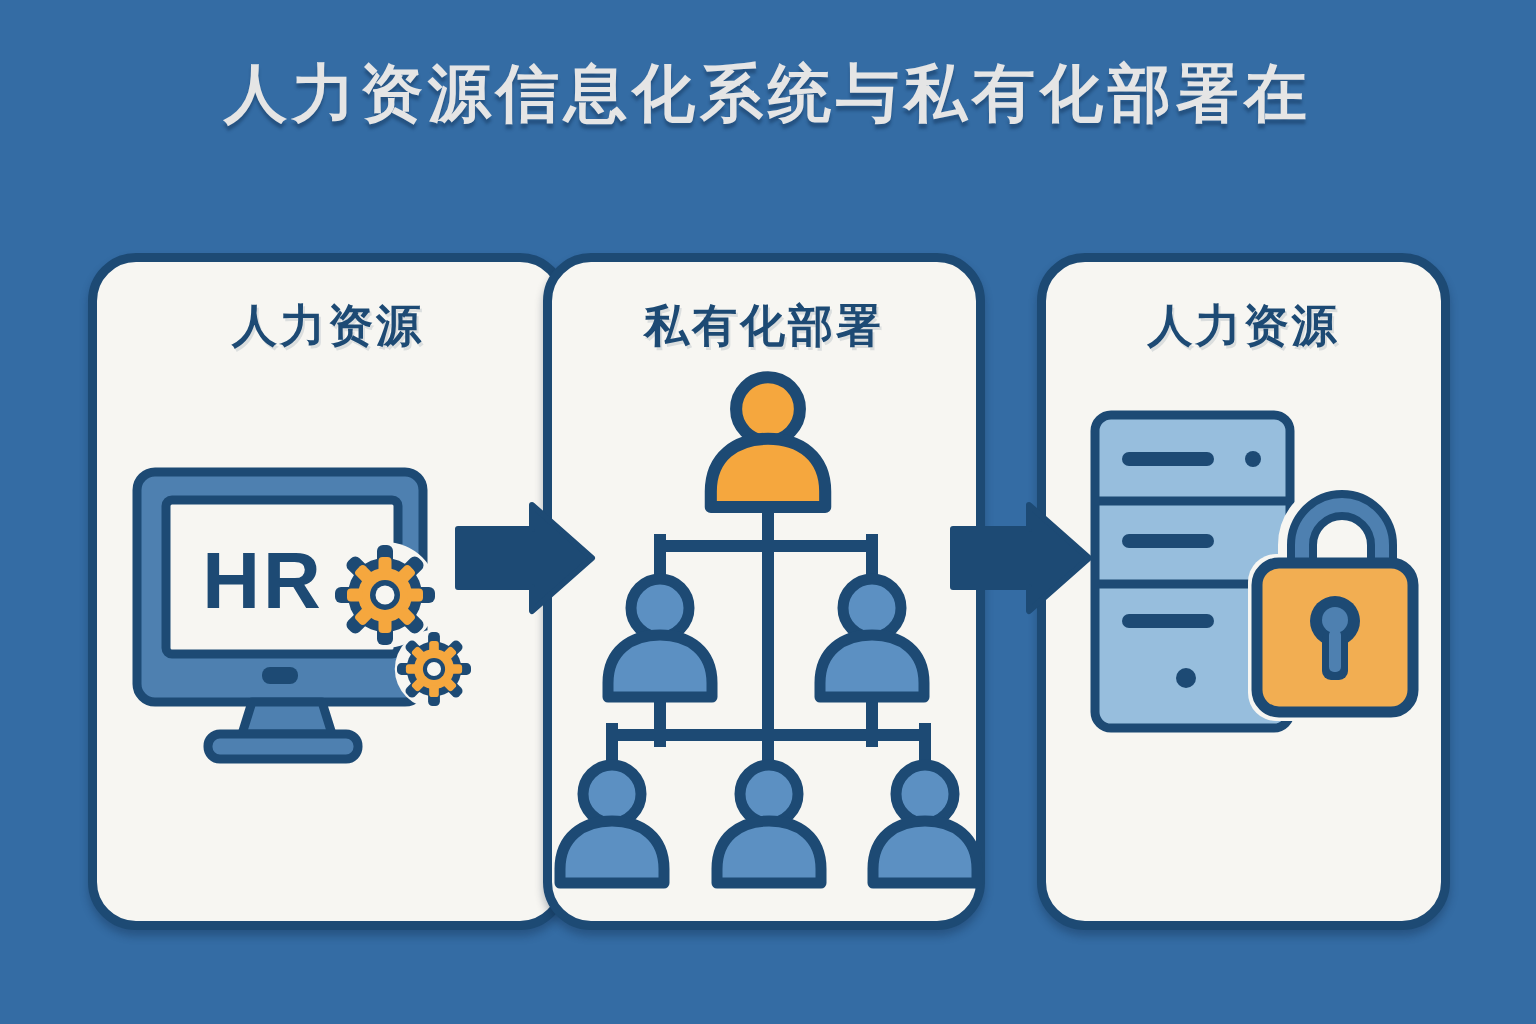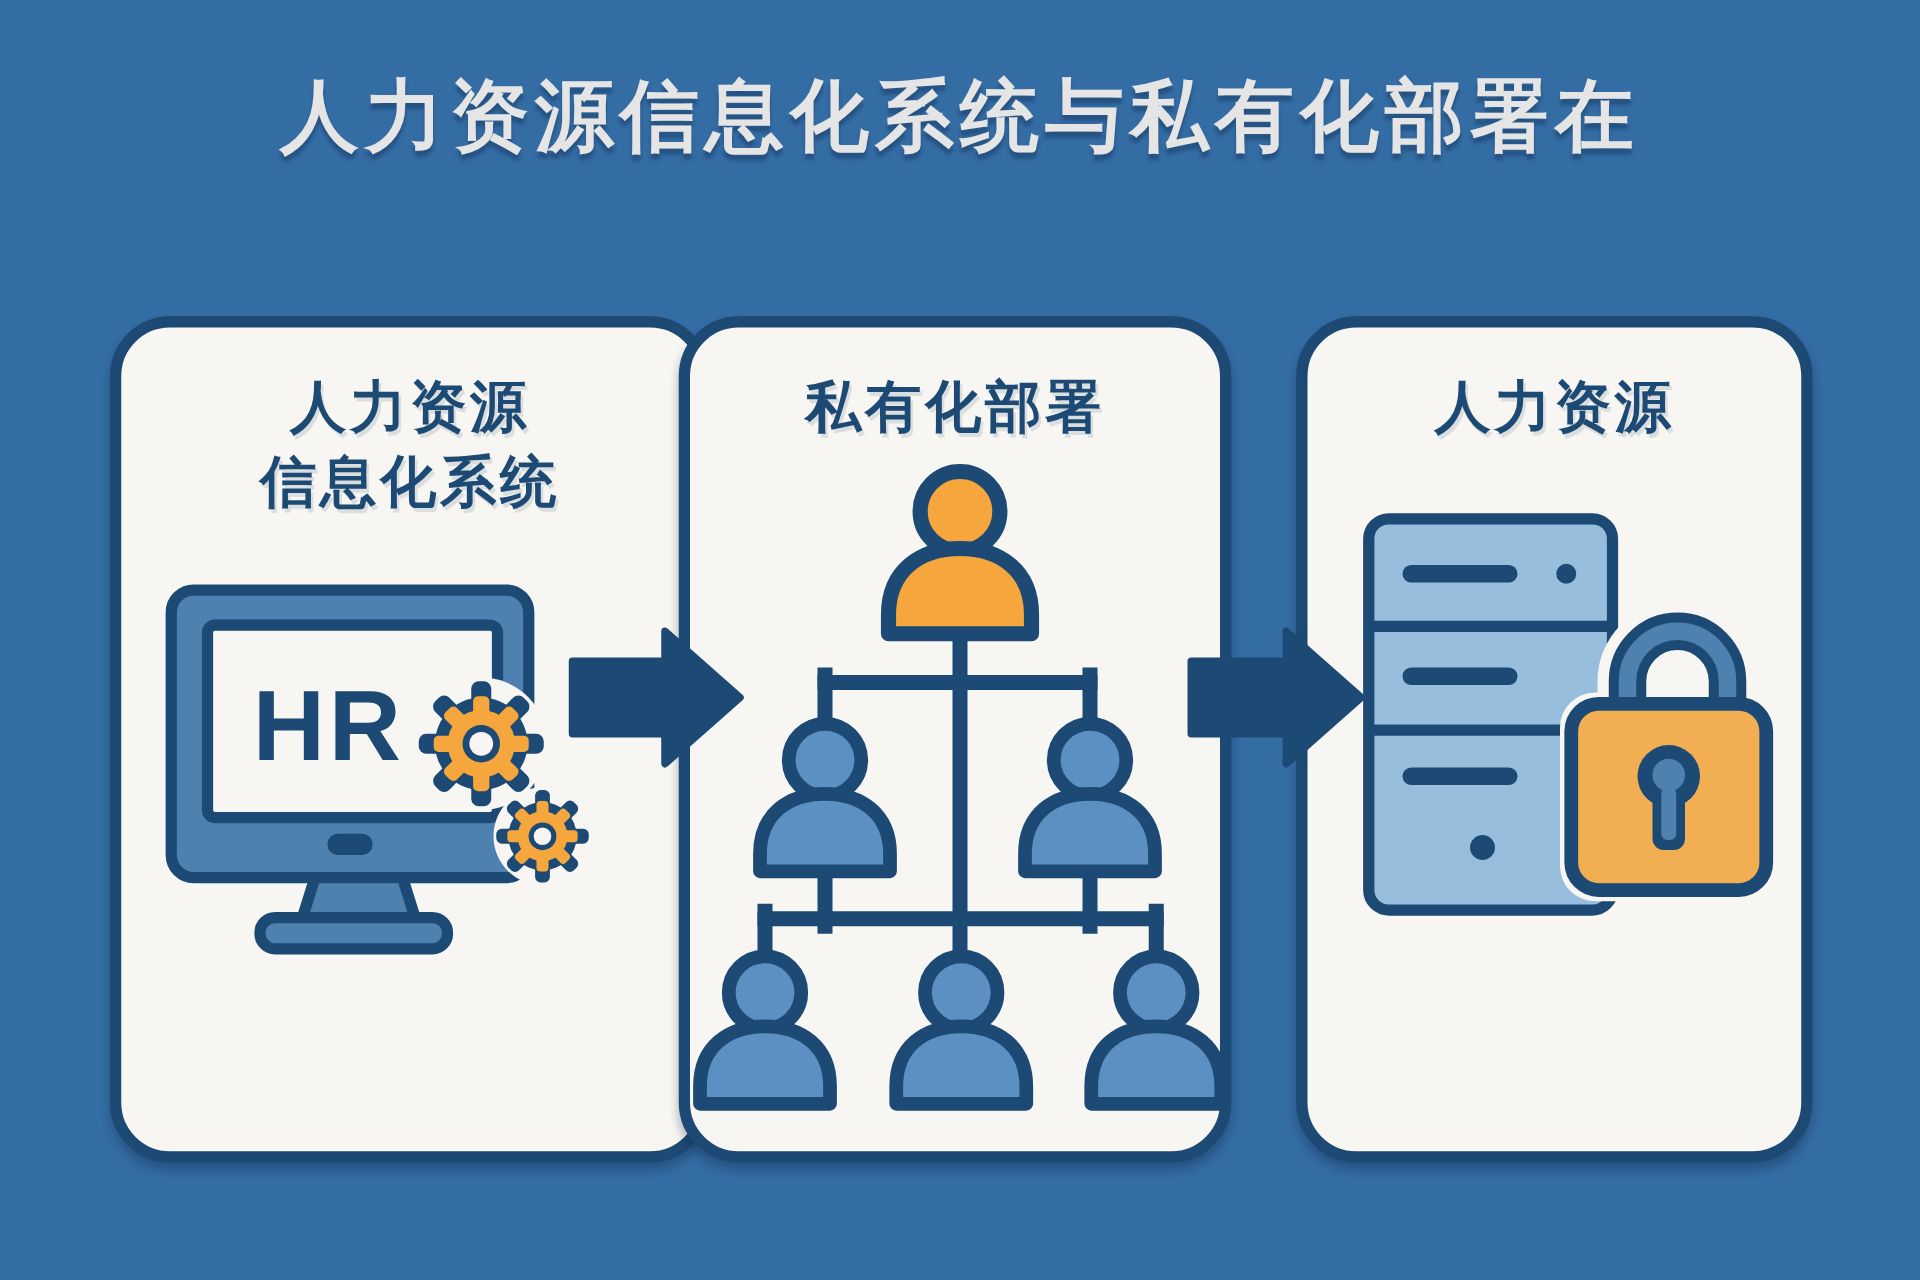--- a/index.html
+++ b/index.html
@@ -37,21 +37,20 @@
 </head>
 <body>
 
 <div class="title">
   <div>人力资源信息化系统与私有化部署在</div>
 </div>
 
 <div class="card card1">
   <div class="card-title">
     <div>人力资源</div>
-    <div>信息化系统</div>
   </div>
 </div>
 
 <div class="card card2">
   <div class="card-title">私有化部署</div>
 </div>
 
 <div class="card card3">
   <div class="card-title">人力资源</div>
 </div>

